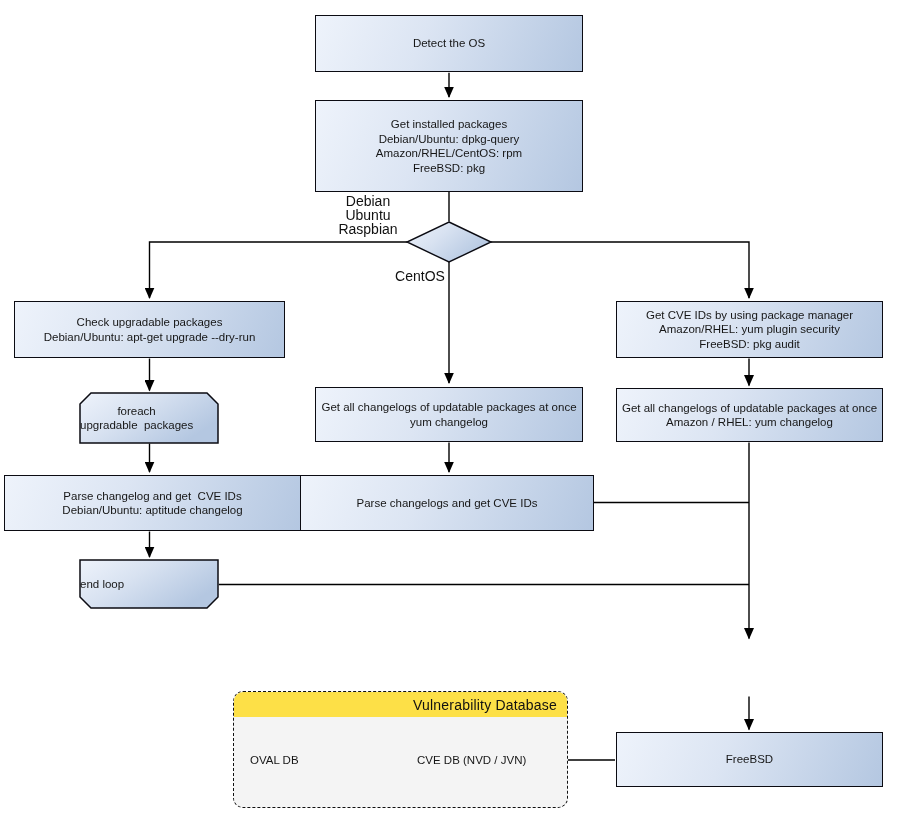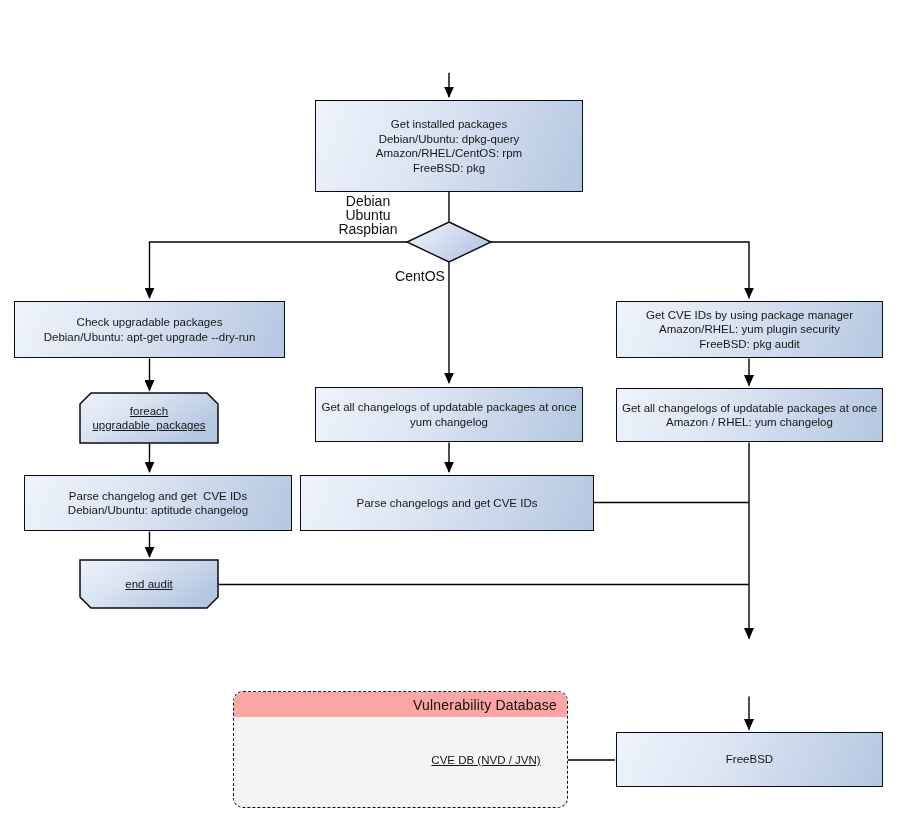--- a/index.html
+++ b/index.html
@@ -10,33 +10,33 @@
   .layer{position:absolute;left:0;top:0;}
   .node{
     position:absolute;display:flex;align-items:center;justify-content:center;
     background:linear-gradient(112deg,#eef3fb 0%,#dce5f3 40%,#b4c7e1 100%);
     border:1.5px solid #0b0b12;box-sizing:border-box;
   }
   .nlabel{
     font-size:11.5px;line-height:14.5px;text-align:center;white-space:pre;color:#161616;
   }
   .shape-label{
-    position:absolute;display:flex;align-items:center;justify-content:center;
-    background:transparent;pointer-events:none;text-decoration:underline;
+    position:absolute;display:flex;align-items:center;
+    background:transparent;pointer-events:none;
   }
   .edge-label{
     position:absolute;font-size:14px;line-height:14px;text-align:center;white-space:pre;color:#111;
   }
   .vuln-container{
     position:absolute;left:233px;top:691px;width:335px;height:117px;
     border:1.6px dashed #111;border-radius:10px;background:#f4f4f4;
     box-sizing:border-box;overflow:hidden;
   }
   .vuln-header{
-    height:25px;background:#fca5a5;display:flex;align-items:center;justify-content:flex-end;
+    height:25px;background:#fde047;display:flex;align-items:center;justify-content:flex-end;
     padding-right:10px;font-size:14px;color:#111;letter-spacing:0.2px;
   }
 </style>
 </head>
 <body>
 
 <div id="canvas">
 
   <svg class="layer" width="910" height="823" viewBox="0 0 910 823">
     <defs>
@@ -94,34 +94,37 @@
       <ellipse cx="486" cy="741" rx="69" ry="11" fill="url(#g2)" stroke="#0b0b12" stroke-width="1.4"></ellipse>
     </g>
   </svg>
 
   <div class="vuln-container" style="z-index:0">
     <div class="vuln-header">
       <span>Vulnerability Database</span>
     </div>
   </div>
 
+  <div class="node" style="left:315px;top:15px;width:268px;height:57px">
+    <span class="nlabel">Detect the OS</span>
+  </div>
 
   <div class="node" style="left:315px;top:100px;width:268px;height:92px">
     <span class="nlabel">Get installed packages
 Debian/Ubuntu: dpkg-query
 Amazon/RHEL/CentOS: rpm
 FreeBSD: pkg</span>
   </div>
 
   <div class="node" style="left:14px;top:301px;width:271px;height:57px">
     <span class="nlabel">Check upgradable packages
 Debian/Ubuntu: apt-get upgrade --dry-run</span>
   </div>
 
-  <div class="node" style="left:24px;top:475px;width:268px;height:56px">
+  <div class="node" style="left:4px;top:475px;width:297px;height:56px">
     <span class="nlabel">Parse changelog and get  CVE IDs
 Debian/Ubuntu: aptitude changelog</span>
   </div>
 
   <div class="node" style="left:315px;top:387px;width:268px;height:55px">
     <span class="nlabel">Get all changelogs of updatable packages at once
 yum changelog</span>
   </div>
 
   <div class="node" style="left:300px;top:475px;width:294px;height:56px">
@@ -142,21 +145,24 @@
 
   <div class="node" style="left:616px;top:732px;width:267px;height:55px">
     <span class="nlabel">FreeBSD</span>
   </div>
 
   <div class="shape-label" style="left:80px;top:393px;width:138px;height:50px">
     <span class="nlabel">foreach
 upgradable  packages</span>
   </div>
   <div class="shape-label" style="left:80px;top:560px;width:138px;height:48px">
-    <span class="nlabel">end audit</span>
+    <span class="nlabel">end loop</span>
+  </div>
+  <div class="shape-label" style="left:250px;top:746px;width:138px;height:28px">
+    <span class="nlabel">OVAL DB</span>
   </div>
   <div class="shape-label" style="left:417px;top:746px;width:138px;height:28px">
     <span class="nlabel">CVE DB (NVD / JVN)</span>
   </div>
 
   <div class="edge-label" style="left:326px;top:194px;width:84px">Debian
 Ubuntu
 Raspbian</div>
   <div class="edge-label" style="left:384px;top:269px;width:72px">CentOS</div>
 

